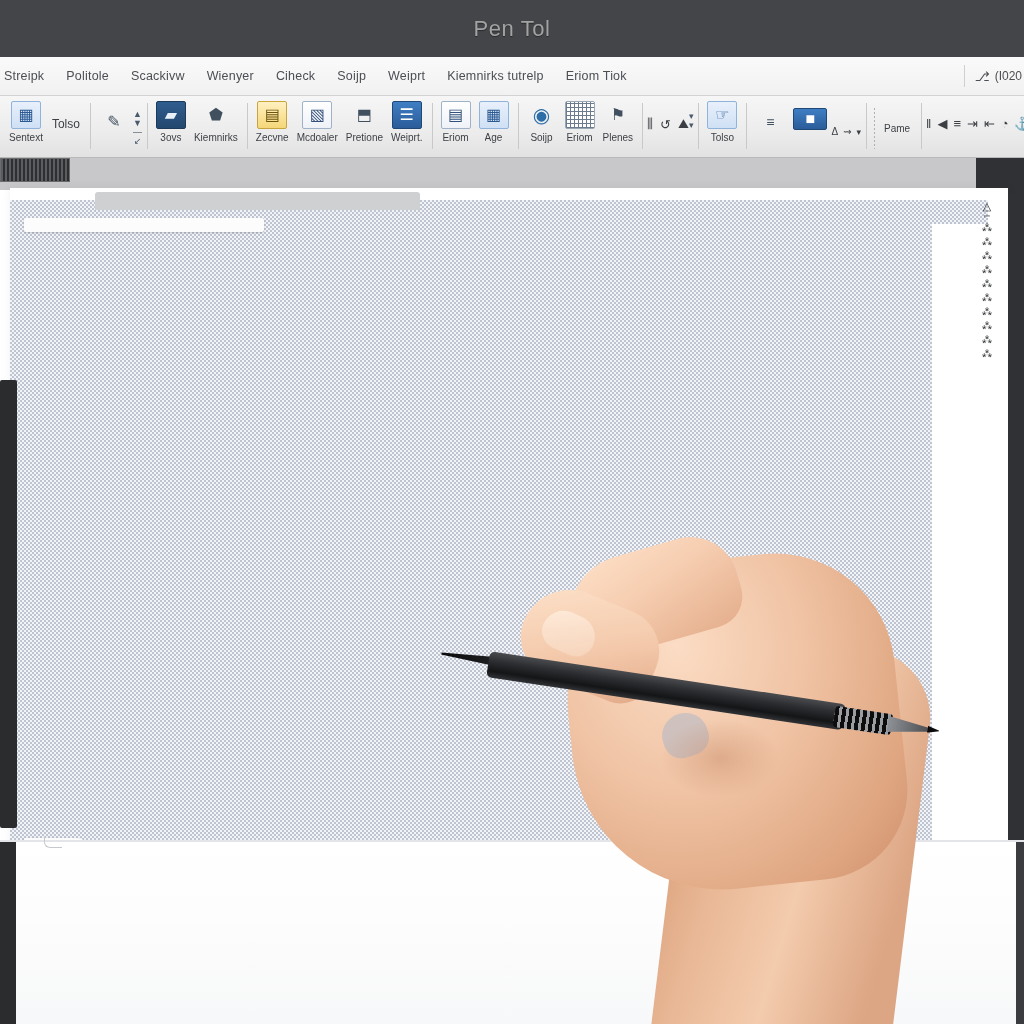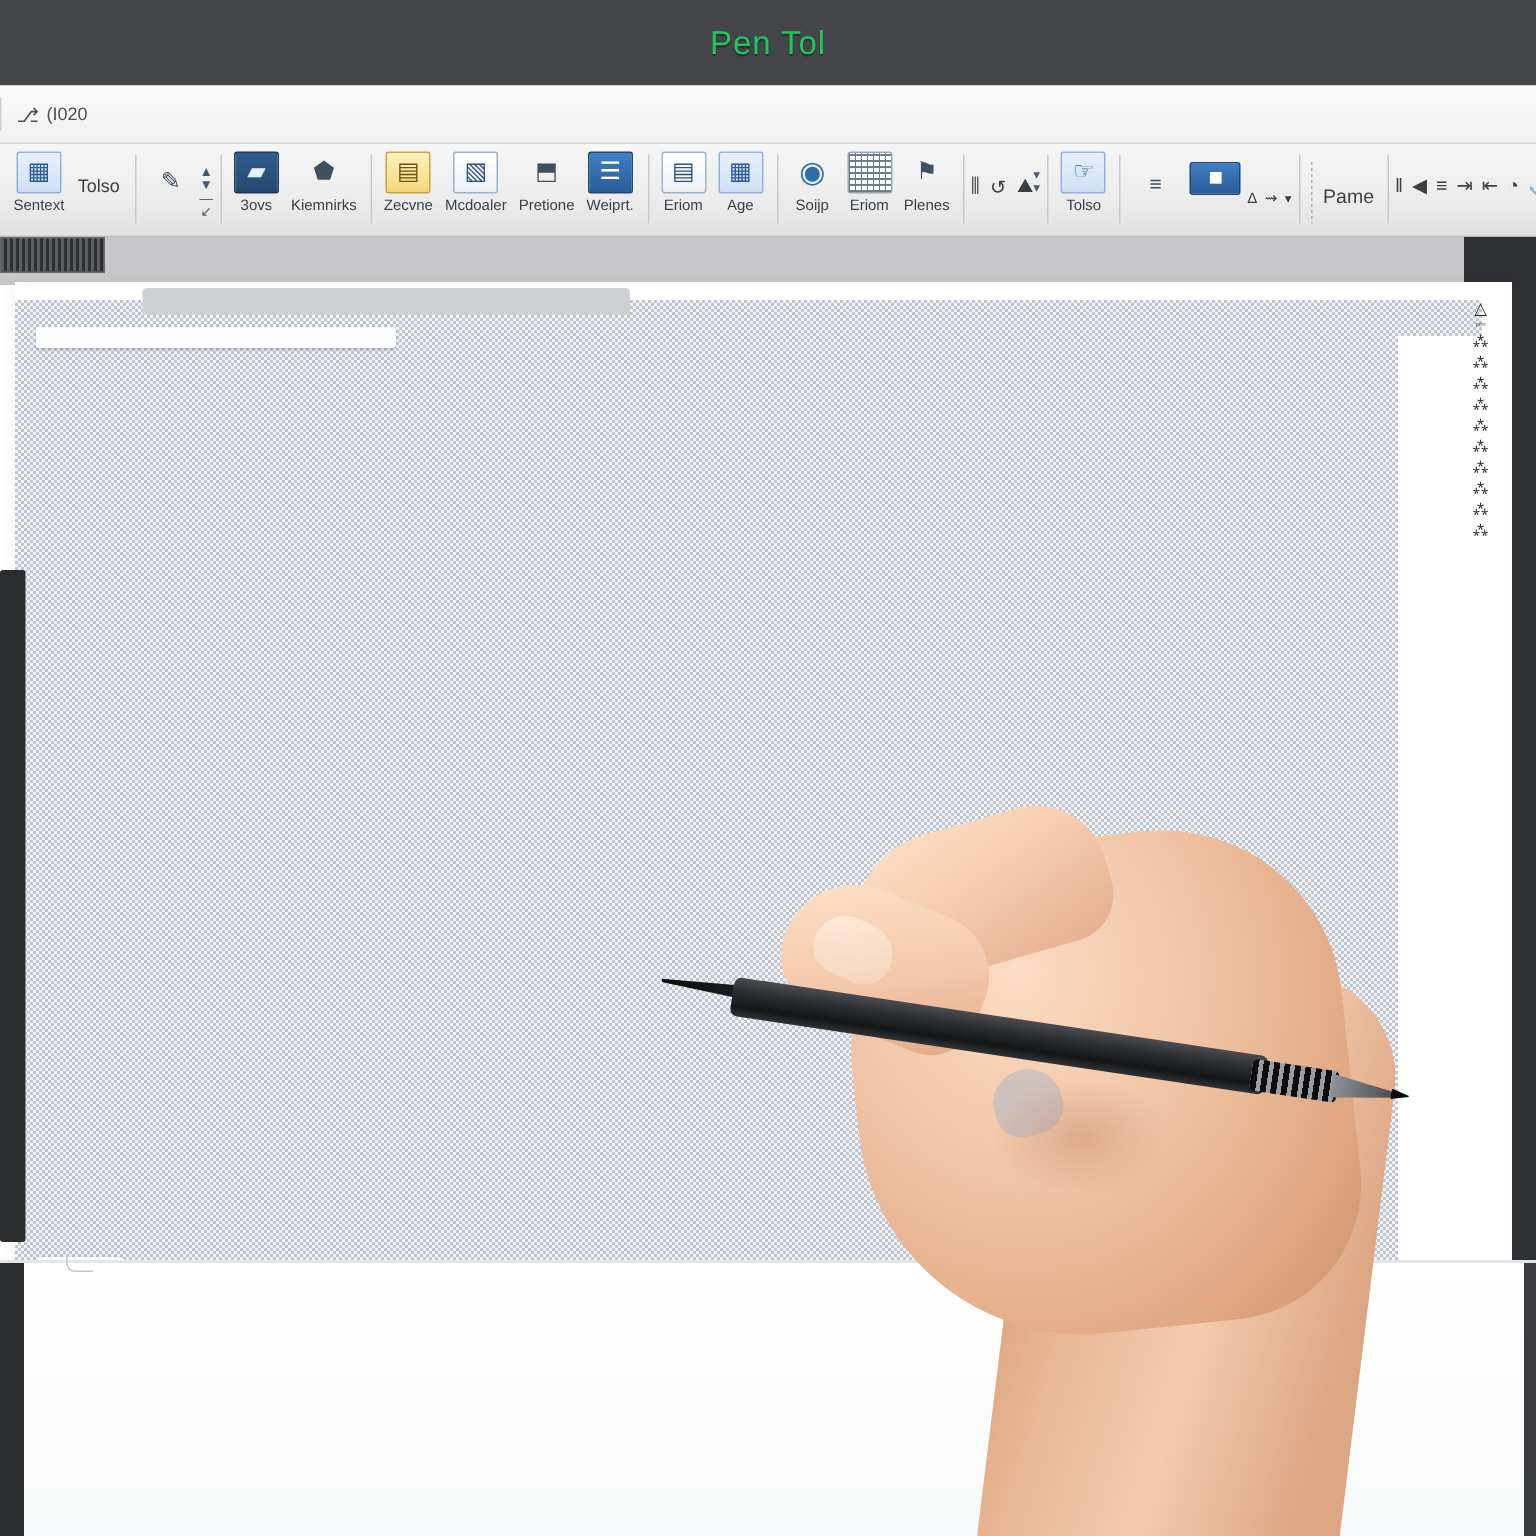--- a/index.html
+++ b/index.html
@@ -10,21 +10,21 @@
     position:relative;
   }
 
   
   #titlebar{
     position:absolute; left:0; top:0; width:1024px; height:57px;
     background:#434548;
     display:flex; align-items:center; justify-content:center;
   }
   #titlebar .title{
-    color:#22c55e; font-size:22px; letter-spacing:.6px;
+    color:#a3a3a3; font-size:22px; letter-spacing:.6px;
     text-shadow:0 1px 1px rgba(0,0,0,.4);
   }
 
   
   #menubar{
     position:absolute; left:0; top:57px; width:1024px; height:39px;
     background:linear-gradient(#fafafa,#f1f1f1);
     border-bottom:1px solid #d2d2d2;
     display:flex; align-items:center;
   }
@@ -272,20 +272,31 @@
   }
 </style>
 </head>
 <body>
 
 <div id="titlebar">
   <div class="title">Pen Tol</div>
 </div>
 
 <div id="menubar">
+  <div class="items">
+    <div class="mi">Streipk</div>
+    <div class="mi">Politole</div>
+    <div class="mi">Scackivw</div>
+    <div class="mi">Wienyer</div>
+    <div class="mi">Ciheck</div>
+    <div class="mi">Soijp</div>
+    <div class="mi">Weiprt</div>
+    <div class="mi">Kiemnirks tutrelp</div>
+    <div class="mi">Eriom Tiok</div>
+  </div>
   <div id="menu-right">
     <span style="font-size:13px;color:#4b4e53;">⎇</span>
     <span class="zoomtxt">(I020</span>
   </div>
 </div>
 
 <div id="ribbon">
 
   <div class="rgroup">
     <div class="ritem">
@@ -424,21 +435,21 @@
     <div class="smallrow" style="padding-top:26px;gap:5px;">
       <span class="sg" style="font-size:10px;">Δ</span>
       <span class="sg" style="font-size:10px;">⇝</span>
       <span class="sg" style="font-size:9px;">▾</span>
     </div>
   </div>
 
   <div class="rgroup">
     <div class="dotted-sep"></div>
     <div class="ritem" style="padding-top:20px;">
-      <div class="lbl" style="font-size:13px;">Pame</div>
+      <div class="lbl" style="font-size:10px;">Pame</div>
     </div>
   </div>
 
   <div class="rgroup">
     <div class="smallrow" style="gap:6px;">
       <span class="sg">‖</span>
       <span class="sg">◀</span>
       <span class="sg">≡</span>
       <span class="sg">⇥</span>
       <span class="sg">⇤</span>

